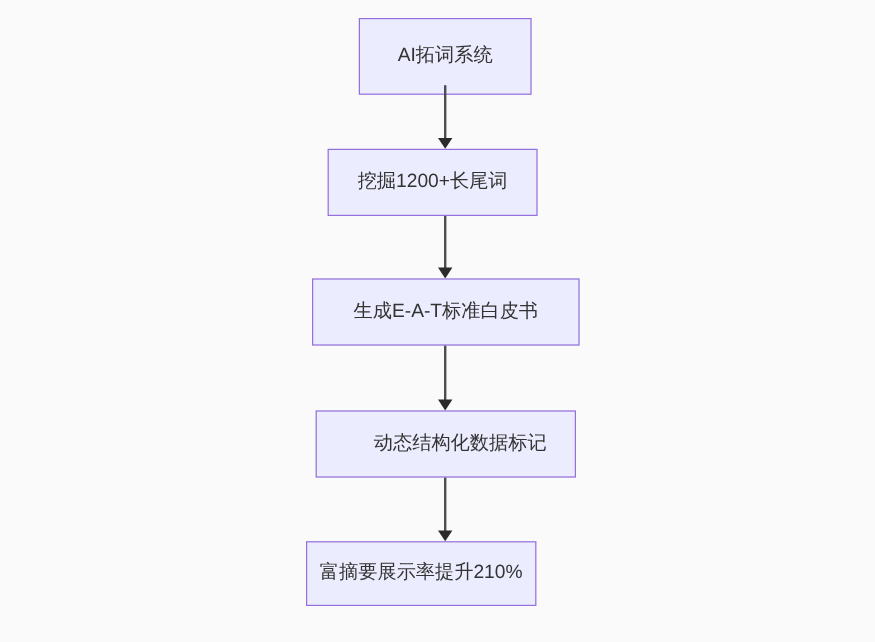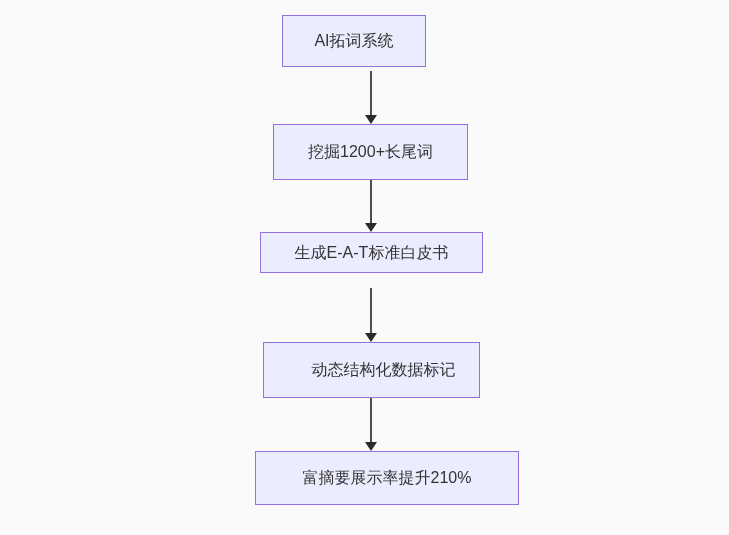--- a/index.html
+++ b/index.html
@@ -21,25 +21,25 @@
     background: var(--node-fill, #ECECFF);
     border: 1px solid var(--node-border, #9370DB);
     color: var(--text, #333333);
     font-size: 16px;
     display: flex;
     align-items: center;
     justify-content: center;
     text-align: center;
     line-height: 1.2;
   }
-  .n1 { left: 282px; top: 15px;  width: 144px; height: 52px; align-items: center; }
-  .n2 { left: 273px; top: 124px; width: 195px; height: 56px; }
-  .n3 { left: 260px; top: 232px; width: 223px; height: 41px; }
+  .n1 { left: 299px; top: 15px;  width: 144px; height: 64px; align-items: center; }
+  .n2 { left: 273px; top: 124px; width: 175px; height: 56px; }
+  .n3 { left: 260px; top: 232px; width: 223px; height: 56px; }
   .n4 { left: 263px; top: 342px; width: 217px; height: 56px; padding-left: 24px; }
-  .n5 { left: 255px; top: 451px; width: 264px; height: 54px; }
+  .n5 { left: 255px; top: 451px; width: 192px; height: 54px; }
 
   .arrow {
     position: absolute;
     left: 365px;
     width: 12px;
   }
   .a1 { top: 71px;  height: 53px; }
   .a2 { top: 180px; height: 52px; }
   .a3 { top: 288px; height: 54px; }
   .a4 { top: 398px; height: 53px; }

